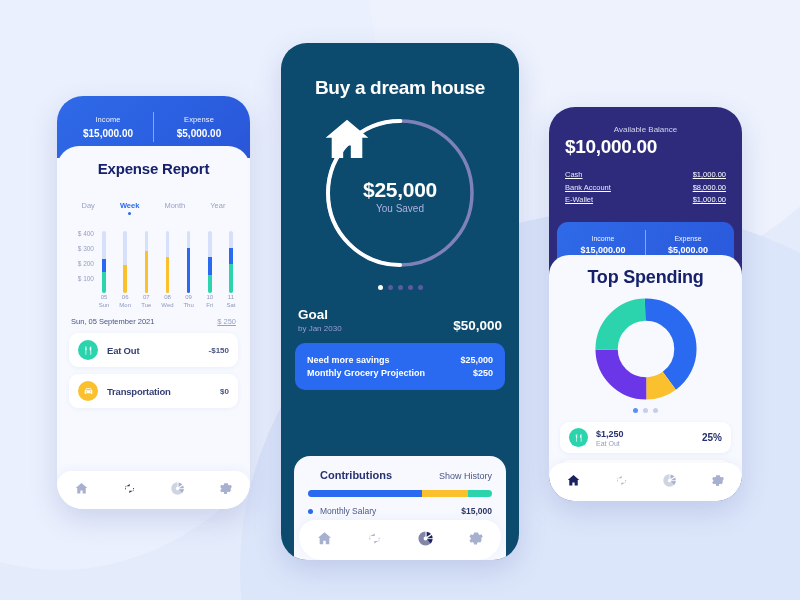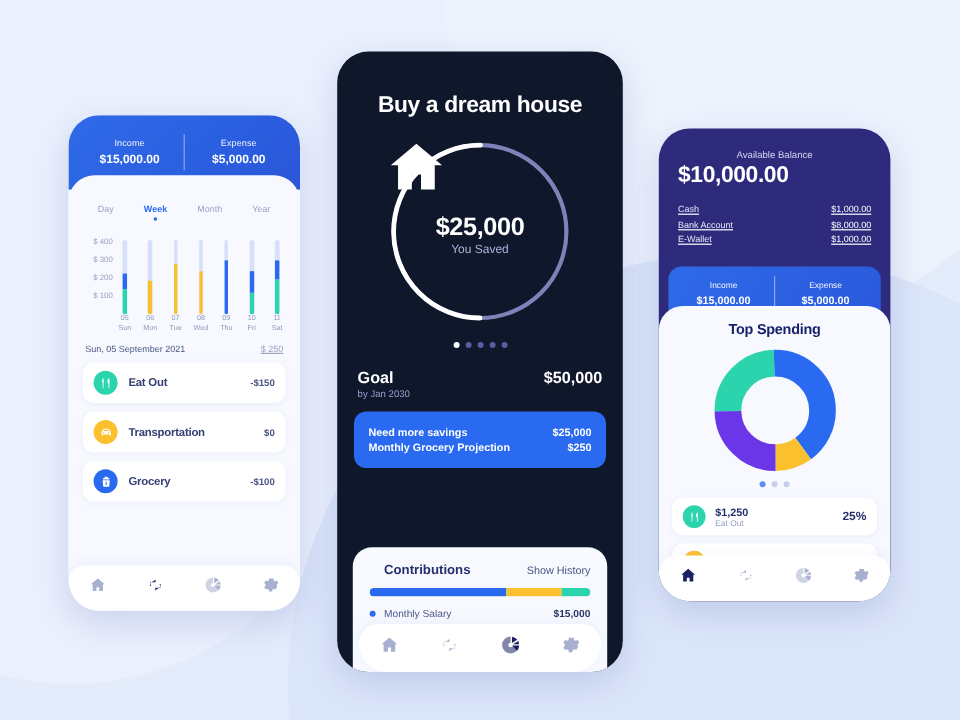--- a/index.html
+++ b/index.html
@@ -106,41 +106,41 @@
     background: #fff; border-radius: 16px 16px 26px 26px;
     display: flex; align-items: center; justify-content: space-around;
     box-shadow: 0 -2px 10px rgba(80,100,180,.06);
   }
   .navbtn svg { width: 15px; height: 15px; fill: #a8b0d0; }
   .navbtn.active svg { fill: #1b2260; }
 
   
   #phone2 {
     left: 281px; top: 43px; width: 238px; height: 517px;
-    background: #0f172a;
+    background: #0c4a6e;
   }
   .p2-title {
     text-align: center; color: #fff; font-size: 19px; font-weight: bold;
     margin-top: 34px; letter-spacing: -.3px;
   }
   .ring-wrap { position: relative; width: 160px; height: 160px; margin: 14px auto 0; }
   .ring-wrap svg { position: absolute; inset: 0; }
   .ring-inner {
     position: absolute; inset: 0; display: flex; flex-direction: column;
     align-items: center; justify-content: center;
   }
   .house-ico svg { width: 54px; height: 54px; fill: #fff; }
   .saved-amt { color: #fff; font-size: 21px; font-weight: bold; margin-top: 6px; letter-spacing: -.3px;}
   .saved-lbl { color: #b0b3dd; font-size: 10px; margin-top: 1px;}
 
   .dots { display: flex; justify-content: center; gap: 5px; margin-top: 12px; }
   .dot { width: 5px; height: 5px; border-radius: 50%; background: #5c5aa0; }
   .dot.on { background: #fff; }
 
-  .goalrow { display: flex; justify-content: space-between; align-items: flex-start;
+  .goalrow { display: flex; justify-content: space-between; align-items: flex-end;
              padding: 0 17px; margin-top: 17px; }
   .goal-l { color: #fff; font-size: 13.5px; font-weight: bold; }
   .goal-sub { color: #9d9fd0; font-size: 8px; margin-top: 2px;}
   .goal-r { color: #fff; font-size: 13.5px; font-weight: bold; }
 
   .savecard {
     margin: 10px 14px 0; background: #2a6af0; border-radius: 10px;
     padding: 9px 12px;
   }
   .savecard .srow { display: flex; justify-content: space-between; color: #fff;
@@ -181,21 +181,21 @@
   }
   .p3-ie .hcol { flex: 1; text-align: center; color: #fff; }
   .p3-ie .hlabel { font-size: 7px; opacity: .92; margin-bottom: 3px;}
   .p3-ie .hval { font-size: 9px; font-weight: bold; }
 
   .p3-body {
     position: absolute; left: 0; right: 0; top: 148px; bottom: 0;
     background: #f7f9ff; border-radius: 20px 20px 26px 26px;
     padding: 12px 11px 0;
   }
-  .p3-title { text-align: center; font-size: 12px; font-weight: bold;
+  .p3-title { text-align: center; font-size: 18px; font-weight: bold;
               color: #17216b; letter-spacing: -.2px; }
   .donut-wrap { width: 104px; height: 104px; margin: 9px auto 0; position: relative; }
 
   .spend {
     background: #fff; border-radius: 9px; padding: 6px 9px;
     display: flex; align-items: center; margin-bottom: 7px;
     box-shadow: 0 1px 4px rgba(80,100,180,.08);
   }
   .spend-ico { width: 19px; height: 19px; border-radius: 50%; flex: none;
                display: flex; align-items: center; justify-content: center; margin-right: 8px;}
@@ -219,20 +219,21 @@
       <div class="hval">$15,000.00</div>
     </div>
     <div class="p1-divider"></div>
     <div class="hcol">
       <div class="hlabel">Expense</div>
       <div class="hval">$5,000.00</div>
     </div>
   </div>
 
   <div class="p1-body">
+    <div class="p1-title">Expense Report</div>
     <div class="p1-tabs" id="p1tabs">
         <div class="p1-tab">Day</div>
         <div class="p1-tab active">Week</div>
         <div class="p1-tab">Month</div>
         <div class="p1-tab">Year</div>
       </div>
 
     <div class="chart">
       <div class="ylabels" id="p1ylabels">
           <div class="ylabel" style="top: 52.8889px;">$ 100</div>
@@ -307,29 +308,20 @@
           <span class="txn-amt">-$150</span>
         </div>
         <div class="txn">
           <span class="txn-icon" style="background: rgb(251, 192, 45);">
             <svg viewBox="0 0 24 24">
               <path d="M18.9 9.3 17.8 6a1.7 1.7 0 0 0-1.6-1.2H7.8A1.7 1.7 0 0 0 6.2 6L5.1 9.3A2 2 0 0 0 3.6 11.3v5a1 1 0 0 0 1 1h1a1 1 0 0 0 1-1v-.7h10.8v.7a1 1 0 0 0 1 1h1a1 1 0 0 0 1-1v-5a2 2 0 0 0-1.5-2zM7.4 14a1.4 1.4 0 1 1 1.4-1.4A1.4 1.4 0 0 1 7.4 14zm9.2 0a1.4 1.4 0 1 1 1.4-1.4A1.4 1.4 0 0 1 16.6 14zM6.7 9.3l.9-2.7h8.8l.9 2.7z"></path>
             </svg>
           </span>
           <span class="txn-name">Transportation</span>
           <span class="txn-amt">$0</span>
-        </div>
-        <div class="txn">
-          <span class="txn-icon" style="background: rgb(42, 106, 240);">
-            <svg viewBox="0 0 24 24">
-              <path d="M9.2 3h5.6v2.2h2.9V8H6.3V5.2h2.9zM5.4 9.3h13.2l-1 10.3a1.6 1.6 0 0 1-1.6 1.4H8a1.6 1.6 0 0 1-1.6-1.4zm5.7 2.5v6h1.8v-6z"></path>
-            </svg>
-          </span>
-          <span class="txn-name">Grocery</span>
-          <span class="txn-amt">-$100</span>
         </div>
       </div>
   </div>
 
   <div class="navbar" id="p1nav">
       <div class="navbtn"><svg viewBox="0 0 24 24">
           <path d="M12 3.2 2.8 11h2.4v9h5V15h3.6v5h5v-9h2.4z"></path>
         </svg></div>
       <div class="navbtn active"><svg viewBox="0 0 24 24">
           <path d="M7.5 5.8 5 8.3h7.2V4.5L9.9 6.8A7.2 7.2 0 0 0 4.6 13h2A5.2 5.2 0 0 1 7.5 5.8zM16.5 18.2 19 15.7h-7.2v3.8l2.3-2.3A7.2 7.2 0 0 0 19.4 11h-2a5.2 5.2 0 0 1-.9 7.2z"></path>

